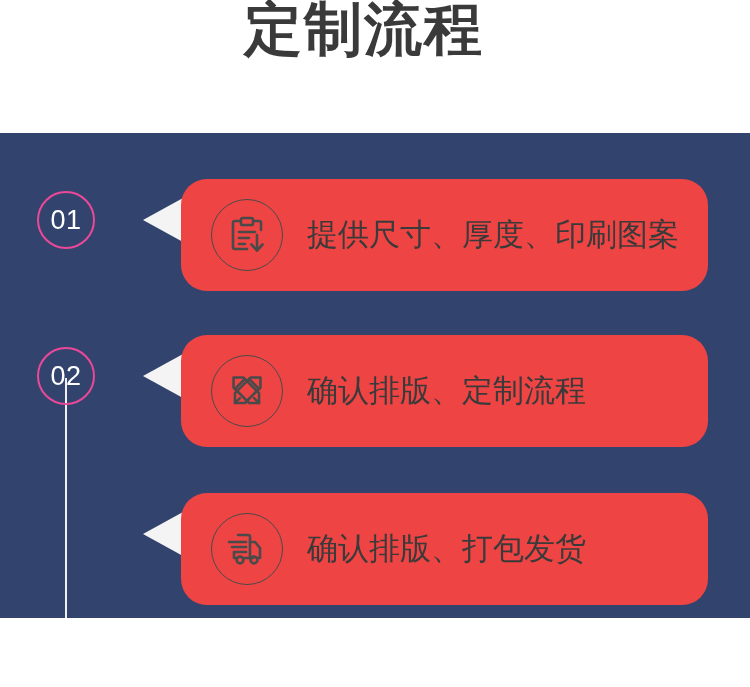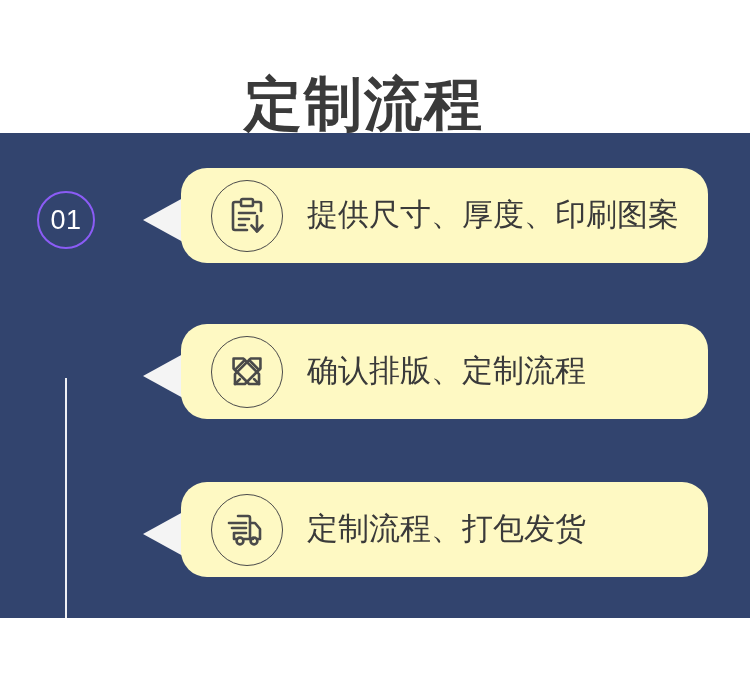--- a/index.html
+++ b/index.html
@@ -16,21 +16,21 @@
   }
 
   
   .title-wrap {
     position: absolute;
     left: 0;
     top: 0;
     width: 728px;
     height: 133px;
     display: flex;
-    align-items: flex-end;
+    align-items: flex-start;
     justify-content: center;
     background: #ffffff;
   }
   .title {
     font-size: 58px;
     font-weight: bold;
     color: #3a3a3a;
     letter-spacing: 2px;
     line-height: 1;
     white-space: nowrap;
@@ -68,42 +68,42 @@
   .step-2 { top: 187px; }
   .step-3 { top: 345px; }
 
   
   .badge {
     position: absolute;
     left: 37px;
     top: 27px;
     width: 58px;
     height: 58px;
-    border: 2px solid #8b5cf6;
+    border: 2px solid #ec4899;
     border-radius: 50%;
     box-sizing: border-box;
     display: flex;
     align-items: center;
     justify-content: center;
   }
   .badge-num {
     color: #ffffff;
     font-size: 27px;
     line-height: 1;
     letter-spacing: 0.5px;
   }
 
   
   .card {
     position: absolute;
     left: 181px;
-    top: 4px;
+    top: 15px;
     width: 527px;
-    height: 95px;
-    background: #fef9c3;
+    height: 112px;
+    background: #ef4444;
     border-radius: 26px;
     display: flex;
     align-items: center;
     box-sizing: border-box;
     padding-left: 30px;
   }
   
   .card-arrow {
     position: absolute;
     left: 143px;
@@ -165,20 +165,23 @@
           <line x1="14" y1="31" x2="20" y2="31"></line>
           <line x1="32" y1="22" x2="32" y2="37"></line>
           <polyline points="26.5,31.5 32,37.5 37.5,31.5"></polyline>
         </svg>
       </span>
       <span class="card-label">提供尺寸、厚度、印刷图案</span>
     </div>
   </div>
 
   <div class="step step-2">
+    <div class="badge">
+      <span class="badge-num">02</span>
+    </div>
     <div class="card-arrow"></div>
     <div class="card">
       <span class="icon-circle">
         <svg width="46" height="46" viewBox="0 0 46 46" fill="none" stroke="#4a4a4a" stroke-width="2.6" stroke-linecap="round" stroke-linejoin="round">
           <g transform="rotate(45 23 23)">
             <path d="M23 4 L30 11 L30 33 L23 40 L16 33 L16 11 Z"></path>
             <line x1="16" y1="13" x2="30" y2="13"></line>
             <line x1="23" y1="33" x2="23" y2="40"></line>
           </g>
           <g transform="rotate(-45 23 23)">
@@ -201,17 +204,17 @@
           <path d="M12 32 H10 V26"></path>
           <path d="M26 16 H31 l5 6 v10 h-3"></path>
           <line x1="26" y1="32" x2="29" y2="32"></line>
           <circle cx="16" cy="34" r="3.4"></circle>
           <circle cx="30" cy="34" r="3.4"></circle>
           <line x1="5" y1="16" x2="22" y2="16"></line>
           <line x1="8" y1="21" x2="22" y2="21"></line>
           <line x1="11" y1="26" x2="22" y2="26"></line>
         </svg>
       </span>
-      <span class="card-label">定制流程、打包发货</span>
+      <span class="card-label">确认排版、打包发货</span>
     </div>
   </div>
 
 </div>
 
 </body></html>

